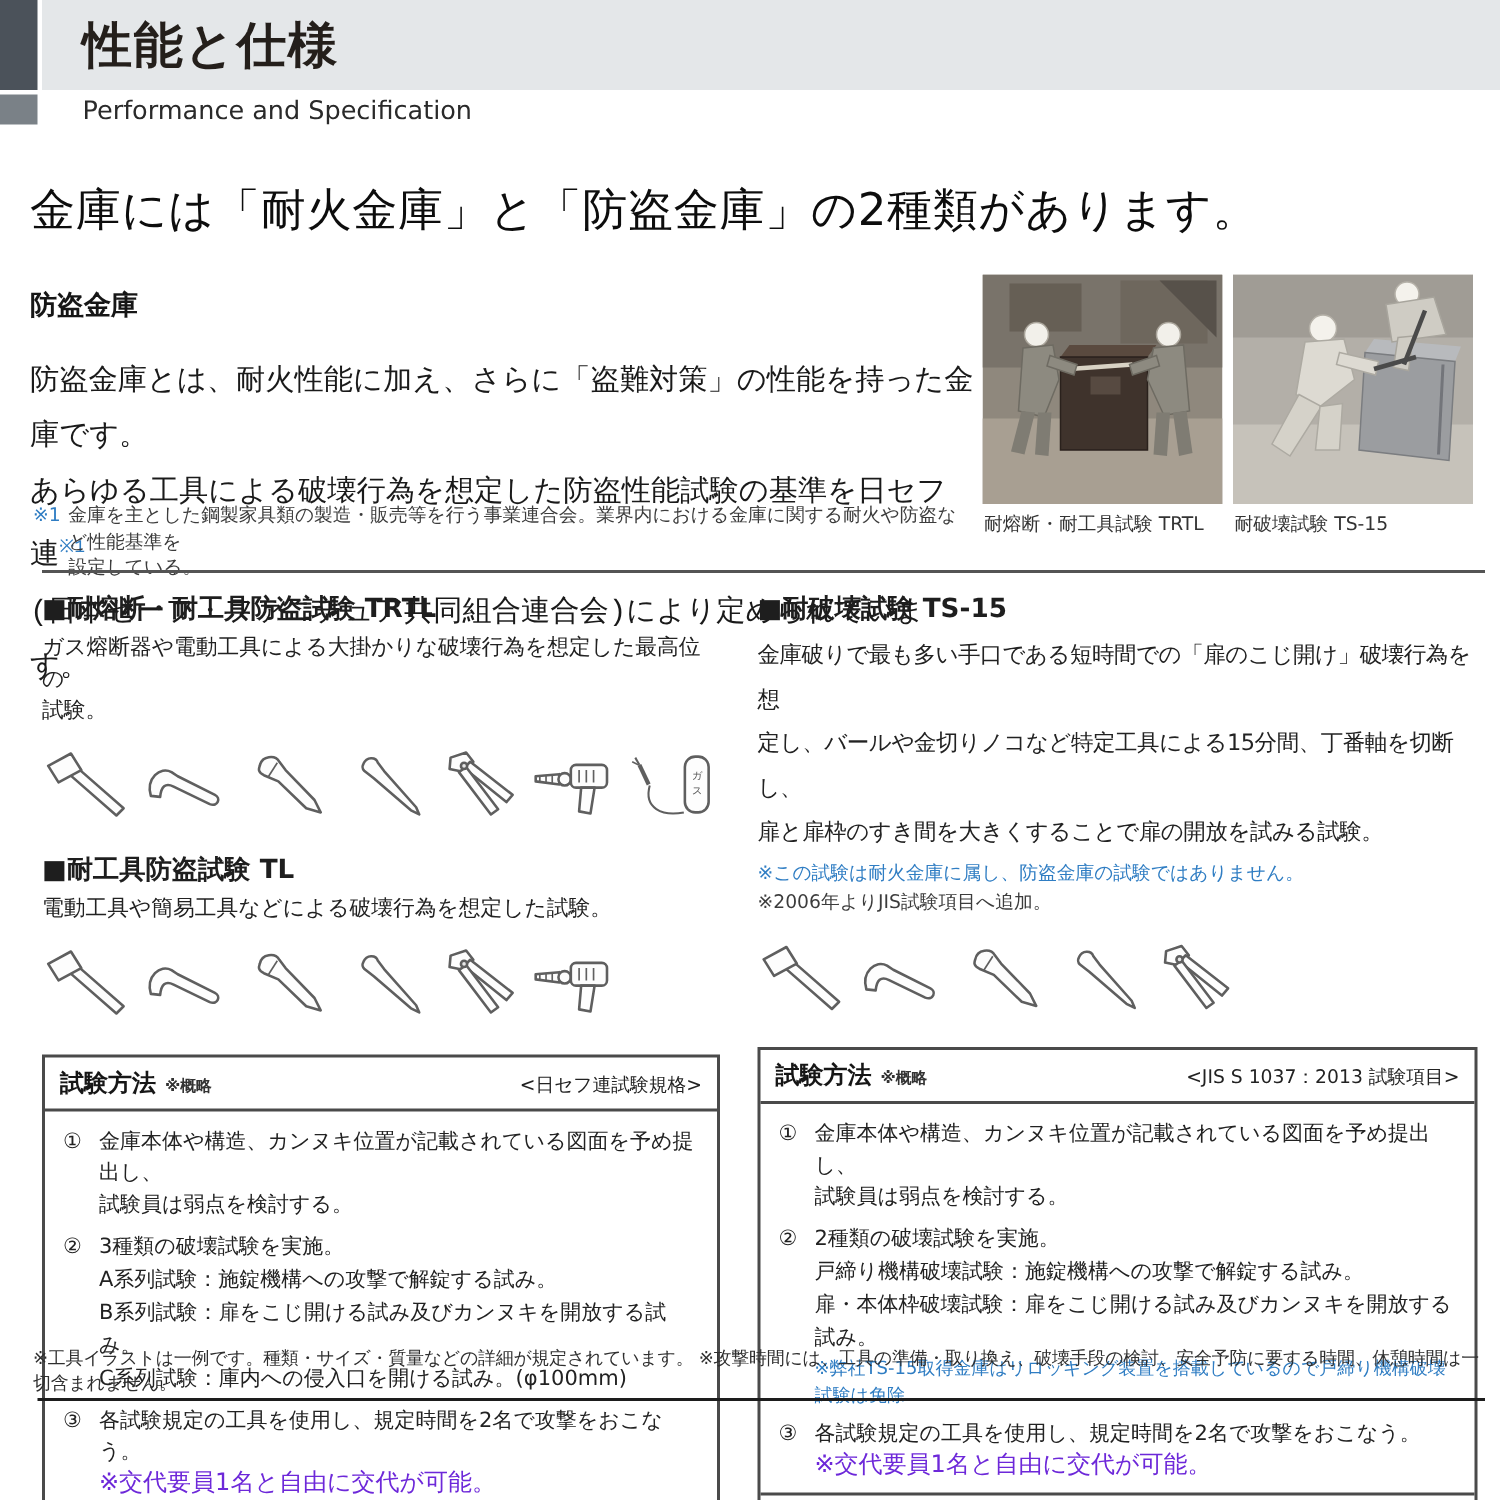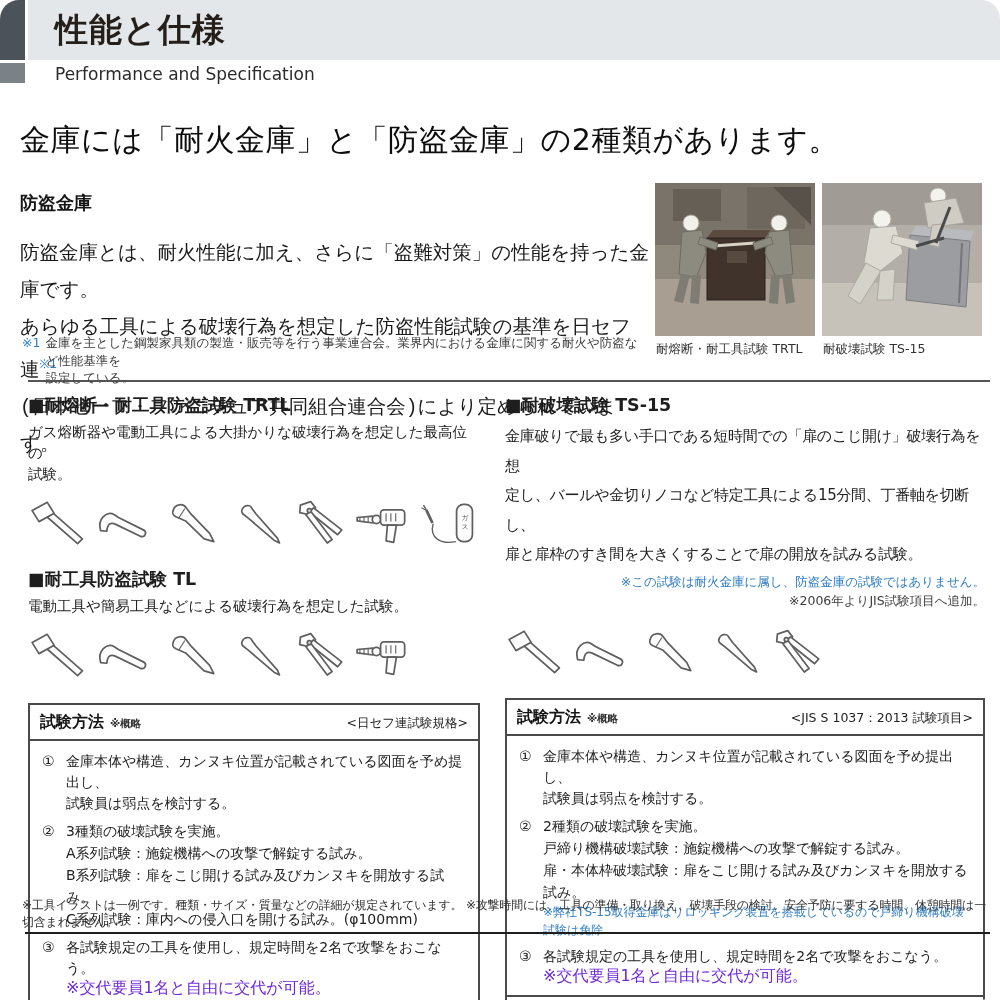--- a/index.html
+++ b/index.html
@@ -1,18 +1,18 @@
 <!DOCTYPE html>
 <html><head>
 <meta charset="utf-8">
 <style>
   * { margin:0; padding:0; box-sizing:border-box; }
   html,body { background:#ffffff; }
   body { font-family:"DejaVu Sans","Liberation Sans",sans-serif; color:#1c1c1c; }
-  .page { position:relative; width:1000px; height:1000px; background:#fff; overflow:hidden;border-radius:19px; }
+  .page { position:relative; width:1000px; height:1000px; background:#fff; overflow:hidden; }
 
   
   .header-dark-block { position:absolute; left:0; top:0; width:25px; height:60px; background:#4b525a; }
   .header-gray-block { position:absolute; left:0; top:63px; width:25px; height:20px; background:#7a8187; }
   .header-bar { position:absolute; left:28px; top:0; width:972px; height:60px; background:#e4e7e9; }
   .header-title { position:absolute; left:27px; top:0; line-height:60px; font-size:33px; font-weight:bold; color:#241f1b; letter-spacing:1px; }
   .header-subtitle { position:absolute; left:55px; top:64px; font-size:17px; color:#2a2a2a; }
 
   
   .main-statement { position:absolute; left:20px; top:120px; font-size:30px; color:#0d0d0d; letter-spacing:0.5px; }
@@ -32,21 +32,21 @@
   .caption-2 { left:823px; }
 
   .divider { position:absolute; left:28px; top:380px; width:962px; border-top:2px solid #545454; }
 
   
   .col-left  { position:absolute; left:28px;  top:393px; width:452px; }
   .col-right { position:absolute; left:505px; top:393px; width:480px; }
   .sec-heading { font-size:17.5px; font-weight:bold; color:#1e1e1e; margin-bottom:5px; }
   .sec-desc { font-size:14.5px; line-height:21px; color:#222; }
   .sec-desc-r { font-size:15px; line-height:29.5px; color:#222; letter-spacing:-0.3px; }
-  .notes-right { text-align:right; font-size:12.5px; line-height:19px; margin-top:2px; }
+  .notes-right { font-size:12.5px; line-height:19px; margin-top:2px; }
   .note-blue { color:#2f7dc3; }
   .note-gray { color:#3c3c3c; }
 
   .tools-row { display:flex; align-items:flex-end; gap:3px; margin-top:10px; }
   .tool { width:62px; height:56px; display:inline-block; }
   .tool svg { width:100%; height:100%; display:block; }
   .tools-trtl { margin-bottom:16px; }
   .tools-tl { margin-bottom:20px; }
   .tools-ts { margin-top:14px; margin-bottom:18px; }
 

